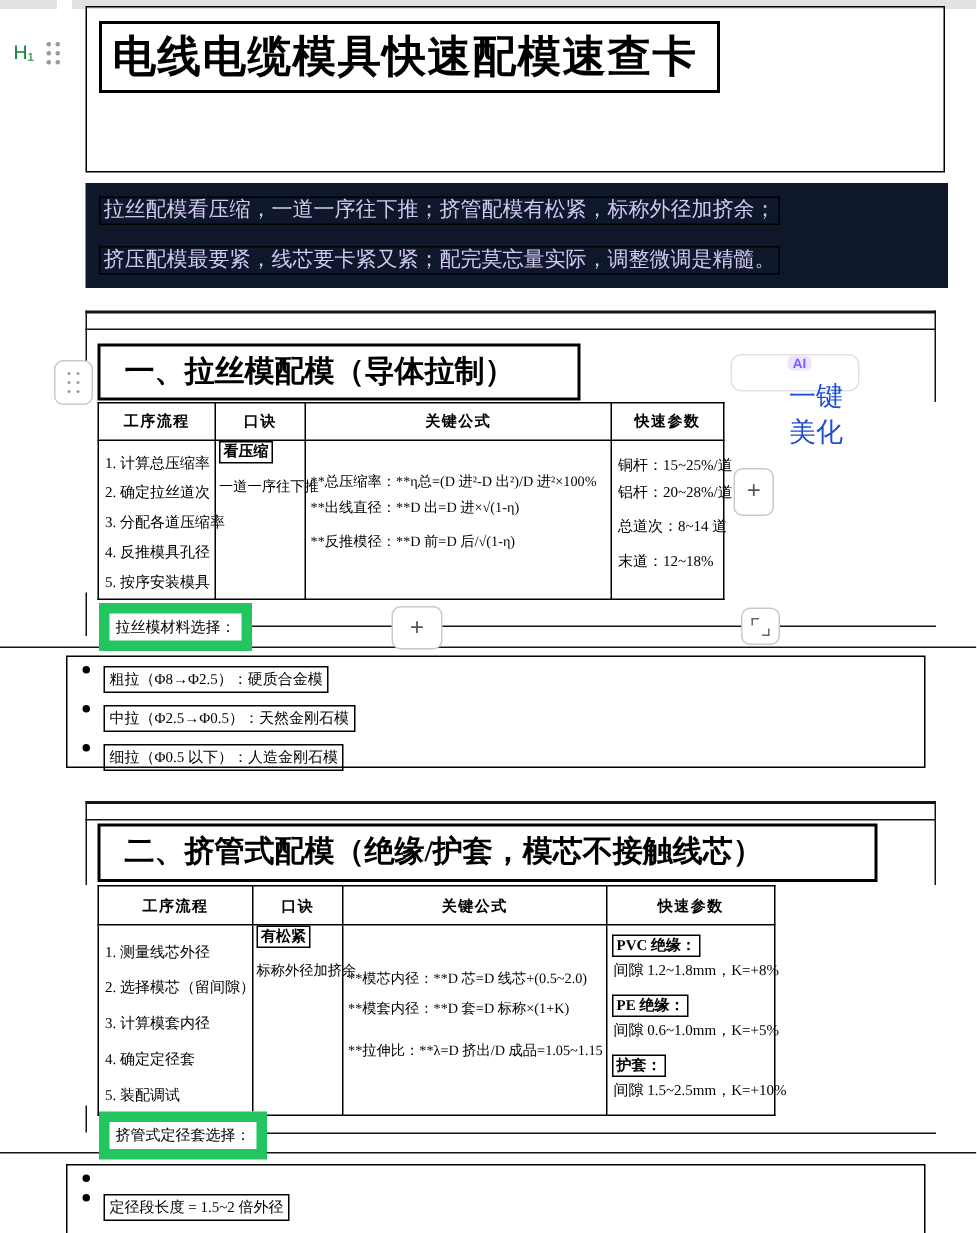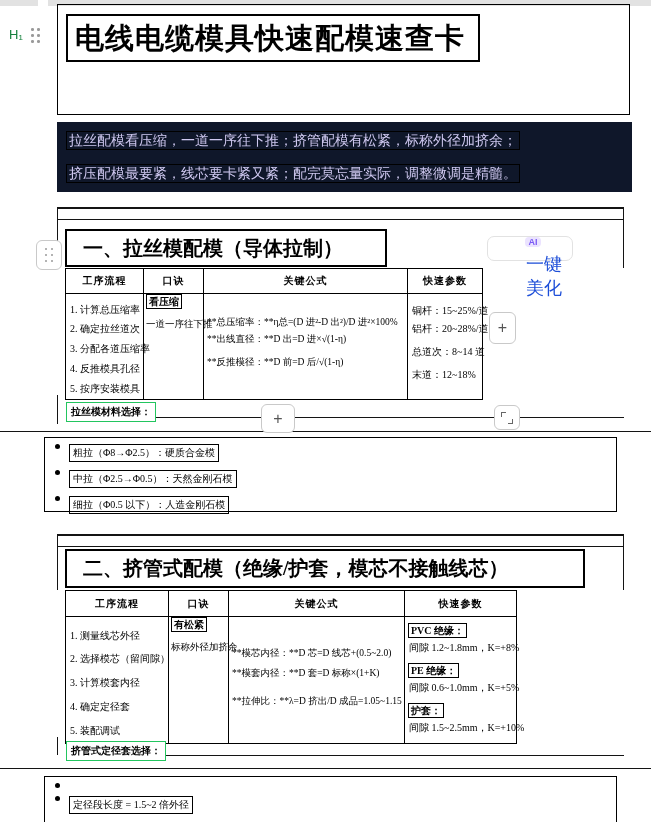--- a/index.html
+++ b/index.html
@@ -59,21 +59,21 @@
   .cell-param div.pline { font-size:10px; white-space:nowrap; padding-left:4px; }
 
   
   .sqbtn { position:absolute; background:#fff; border:1px solid #c9c9c9; border-radius:6px; color:#555;
            display:flex; align-items:center; justify-content:center;
            font-family:"Liberation Sans","DejaVu Sans",sans-serif; z-index:3; }
   .expandicon { position:relative; width:12px; height:12px; }
   .expandicon .tl { position:absolute; left:0; top:0; width:4px; height:4px; border-left:1.5px solid #666; border-top:1.5px solid #666; }
   .expandicon .br { position:absolute; right:0; bottom:0; width:4px; height:4px; border-right:1.5px solid #666; border-bottom:1.5px solid #666; }
 
-  .labelbox { position:absolute; border:1px solid #22c55e; font-size:10px; font-weight:bold; padding:2px 4px; white-space:nowrap;
+  .labelbox { position:absolute; border:7px solid #22c55e; font-size:10px; font-weight:normal; padding:2px 4px; white-space:nowrap;
               background:#fff; z-index:2; }
 
   
   .bulletbox { position:absolute; left:44px; width:573px; border:1px solid #000; box-sizing:border-box; background:#fff; }
   .bitem { display:flex; align-items:flex-start; margin-left:10px; }
   .bitem .dot { width:5px; height:5px; border-radius:50%; background:#000; margin-right:9px; flex:none; }
   .btext { display:inline-block; border:1px solid #000; font-size:10px; padding:1px 3px; white-space:nowrap; }
 </style>
 </head>
 <body>

